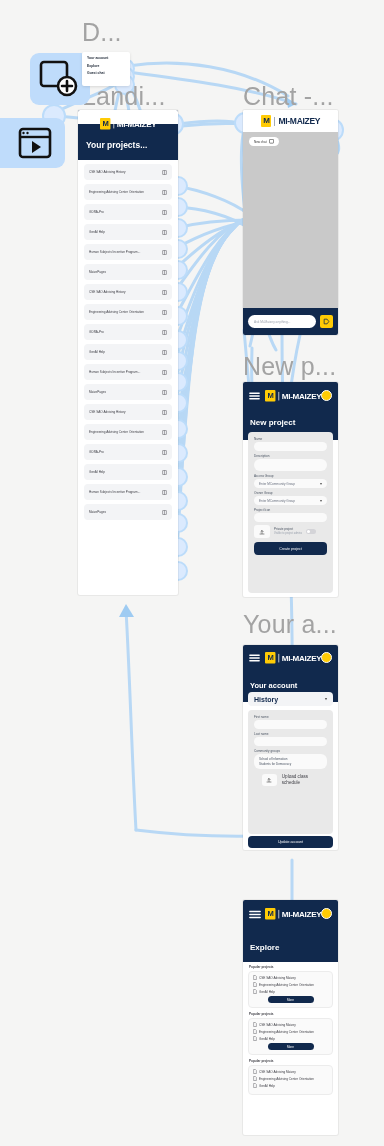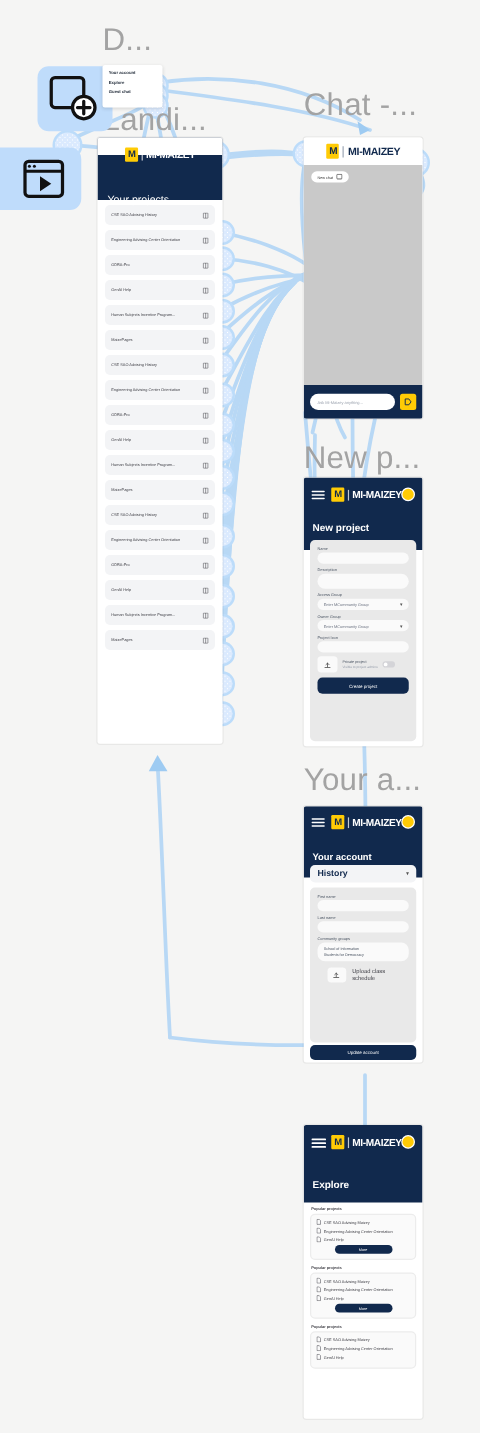--- a/index.html
+++ b/index.html
@@ -46,21 +46,21 @@
   .mname{color:#fff;font-weight:800;font-size:8.5px;letter-spacing:-.3px;
          font-family:"Liberation Sans",sans-serif;}
   .mname.dark{color:#11294d;}
   .mdiv.dark{background:#11294d;opacity:.4;}
 
   
   #landing{left:78px;top:110px;width:100px;height:485px;border-radius:2px;
            box-shadow:0 0 0 1px rgba(0,0,0,.05);}
   #landing .hdr{height:50px;background:#11294d;position:relative;}
   #landing .hdrlogo{position:absolute;left:22px;top:8px;transform:scale(.95);transform-origin:left top;}
-  #landing .hdrtitle{position:absolute;left:8px;top:44px;color:#fff;font-size:8.5px;font-weight:400;}
+  #landing .hdrtitle{position:absolute;left:8px;top:30px;color:#fff;font-size:8.5px;font-weight:700;}
   #landing .topbar{position:absolute;left:0;top:0;width:100%;height:14px;background:#fff;}
   #landing .list{padding:4px 6px 6px 6px;}
   .pcard{
     background:#f3f4f6;border-radius:4px;height:16px;margin-bottom:4px;
     display:flex;align-items:center;justify-content:space-between;
     padding:0 5px;box-sizing:border-box;
   }
   .pcard .lbl{font-size:3.1px;color:#3f3f46;line-height:1.35;max-width:62px;}
   .pcard .ico{width:5px;height:5px;flex:0 0 auto;}
 
@@ -232,21 +232,21 @@
   <div class="node" style="left:168px;top:467px;width:20px;height:20px;"></div>
   <div class="node" style="left:168px;top:491px;width:20px;height:20px;"></div>
   <div class="node" style="left:168px;top:513px;width:20px;height:20px;"></div>
   <div class="node" style="left:168px;top:537px;width:20px;height:20px;"></div>
   <div class="node" style="left:168px;top:561px;width:20px;height:20px;"></div>
   <div class="node" style="left:280px;top:568px;width:22px;height:22px;"></div>
   <div class="node" style="left:247px;top:824px;width:22px;height:22px;"></div>
 
   <div class="ftitle" style="left:82px;top:18px;">D...</div>
   <div class="ftitle" style="left:82px;top:82px;">Landi...</div>
-  <div class="ftitle" style="left:243px;top:70px;">Chat -...</div>
+  <div class="ftitle" style="left:243px;top:82px;">Chat -...</div>
   <div class="ftitle" style="left:243px;top:352px;">New p...</div>
   <div class="ftitle" style="left:243px;top:610px;">Your a...</div>
 
   <div class="chip" style="left:30px;top:53px;width:60px;height:52px;">
     <svg width="44" height="38" viewBox="0 0 44 38" style="left:9px;top:7px;">
       <rect x="2" y="2" width="26" height="24" rx="3" fill="none" stroke="#111" stroke-width="2.6"></rect>
       <circle cx="28" cy="26" r="9" fill="#fff" stroke="#111" stroke-width="2.6"></circle>
       <path d="M28 21v10M23 26h10" stroke="#111" stroke-width="2.6" stroke-linecap="round"></path>
     </svg>
   </div>

